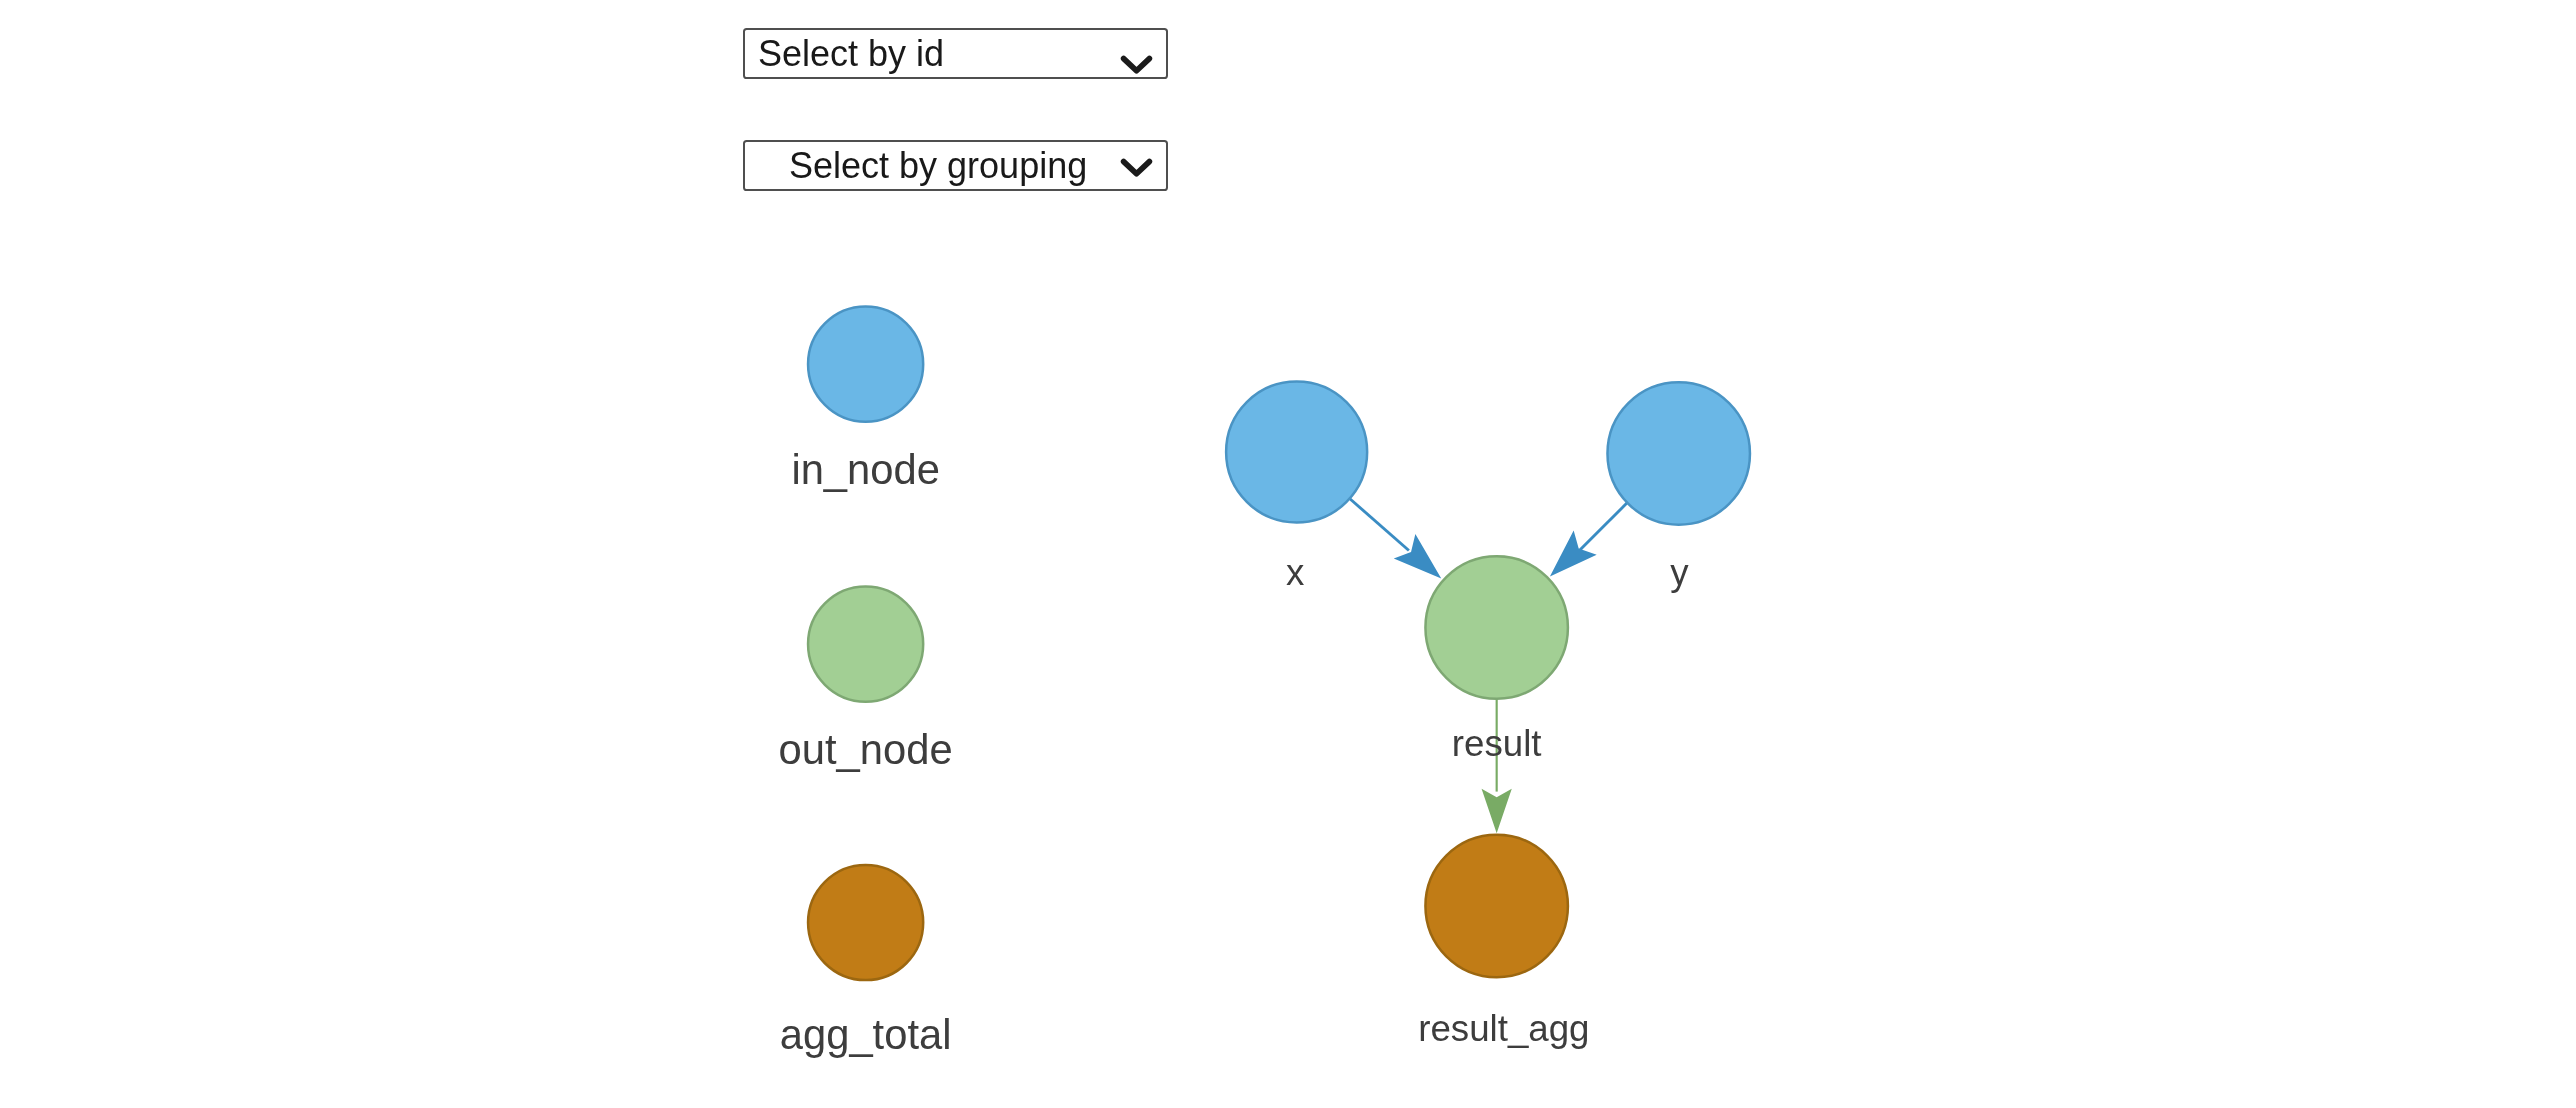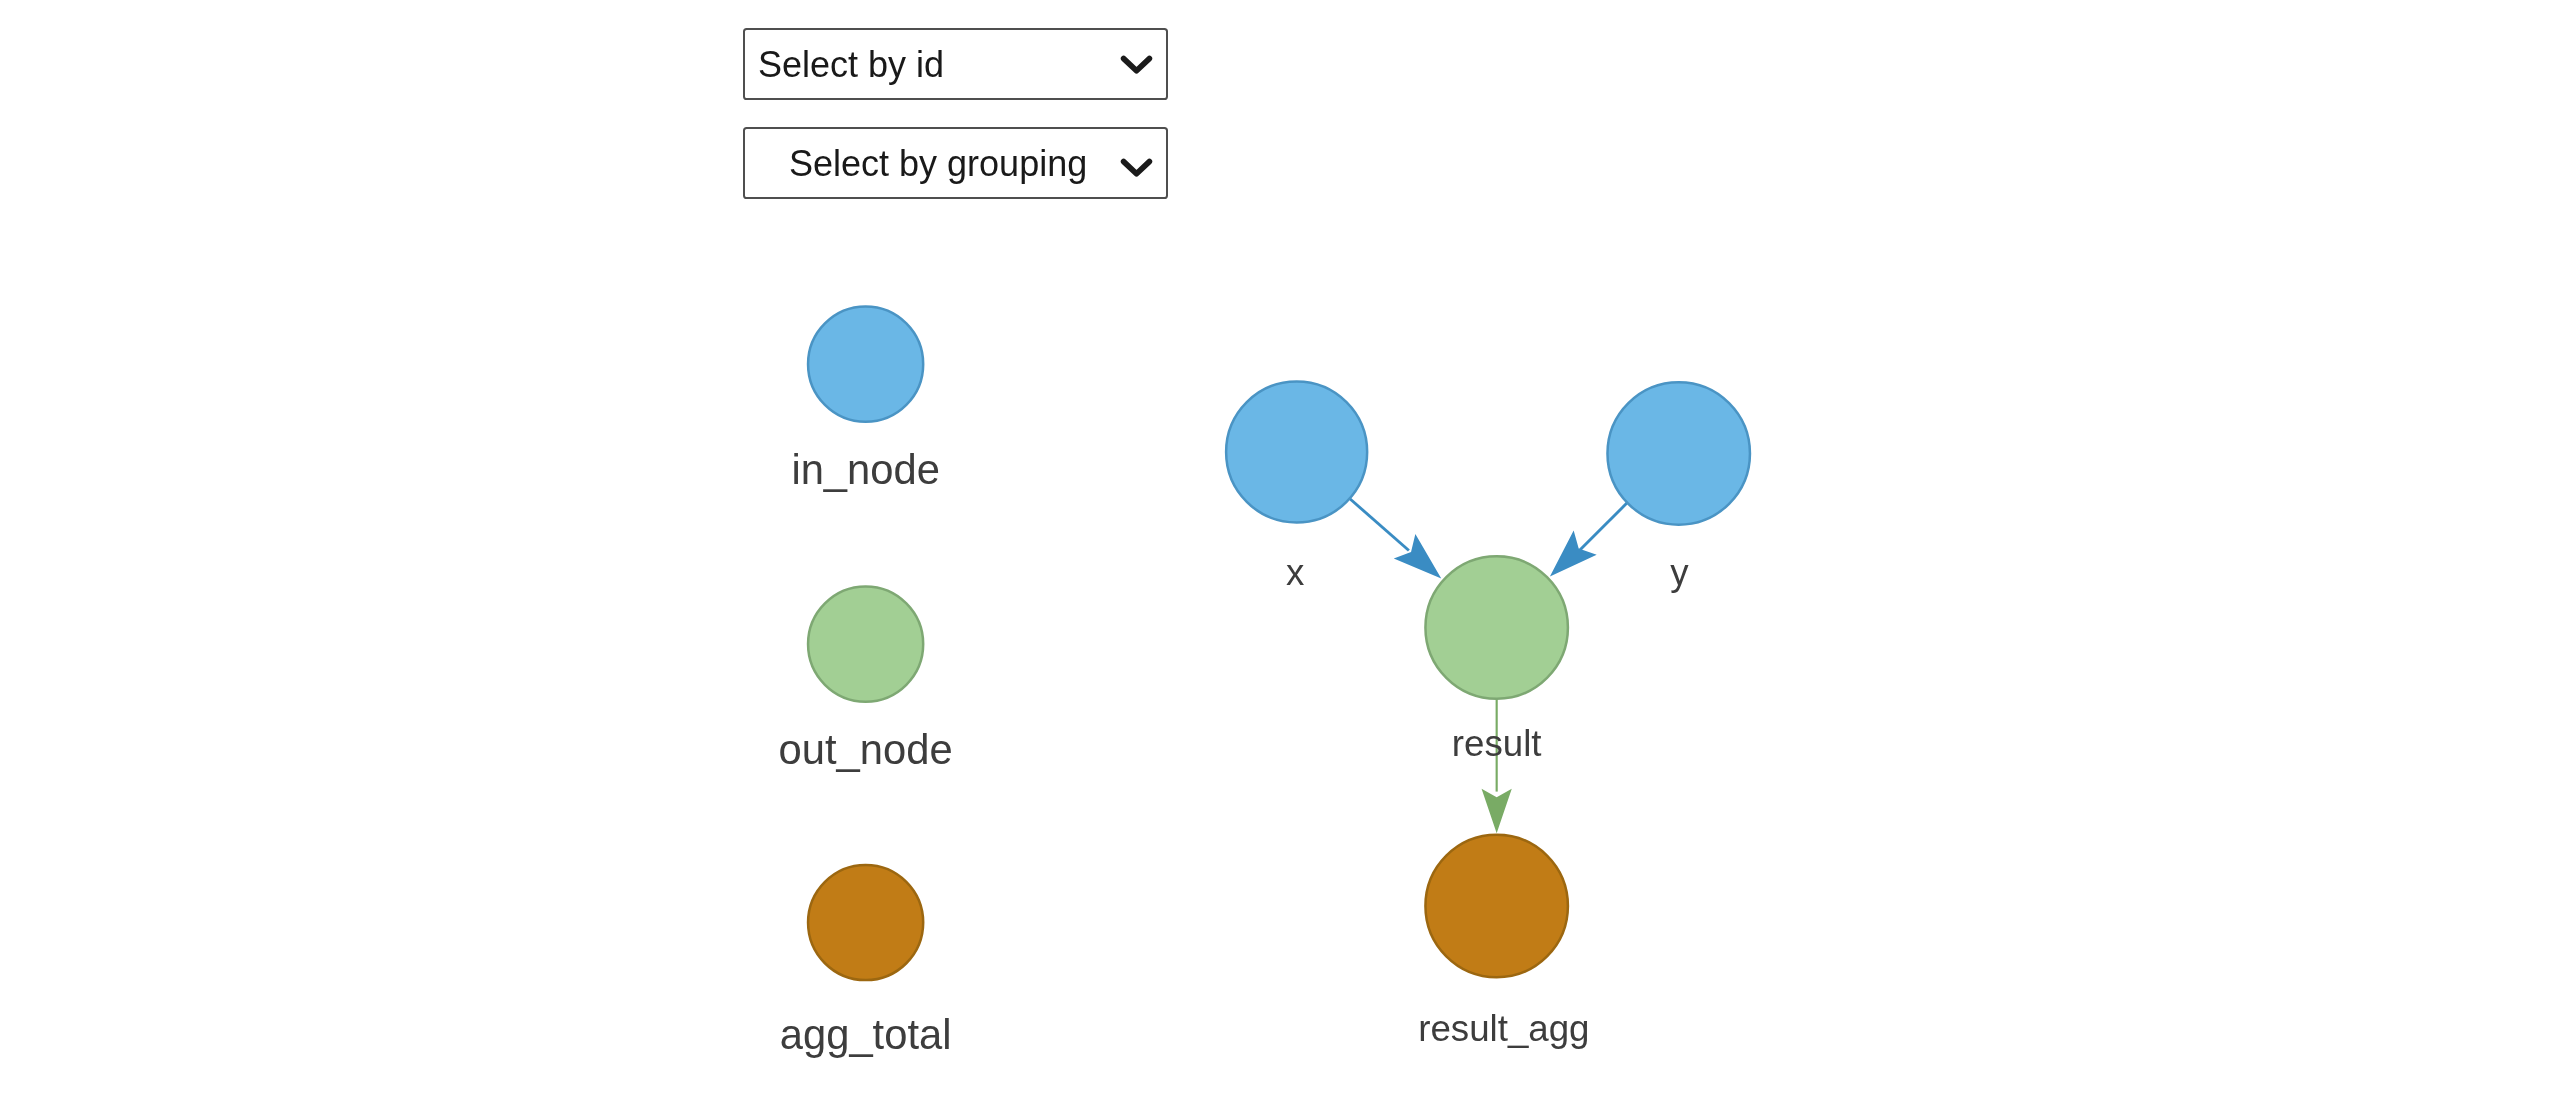--- a/index.html
+++ b/index.html
@@ -15,36 +15,36 @@
     position: relative;
     width: 2576px;
     height: 1109px;
     background: #ffffff;
   }
   
   .select-ctl {
     position: absolute;
     left: 743px;
     width: 425px;
-    height: 72px;
+    height: 51px;
     box-sizing: border-box;
     border: 2.2px solid #4f4f4f;
     border-radius: 3.6px;
     background: #ffffff;
     font-family: "Liberation Sans", sans-serif;
     font-size: 36px;
     color: #191919;
     padding: 0 50px 0 13px;
     -webkit-appearance: none;
     -moz-appearance: none;
     appearance: none;
     outline: none;
   }
   #select-by-id { top: 28px; }
-  #select-by-grouping { top: 127px; padding-left: 44px; }
+  #select-by-grouping { top: 140px; padding-left: 44px; }
   .chevron {
     position: absolute;
     pointer-events: none;
   }
   #chevron-1 { left: 1120px; top: 55px; }
   #chevron-2 { left: 1120px; top: 158px; }
   .chevron polyline {
     fill: none;
     stroke: #1b1b1b;
     stroke-width: 8;

